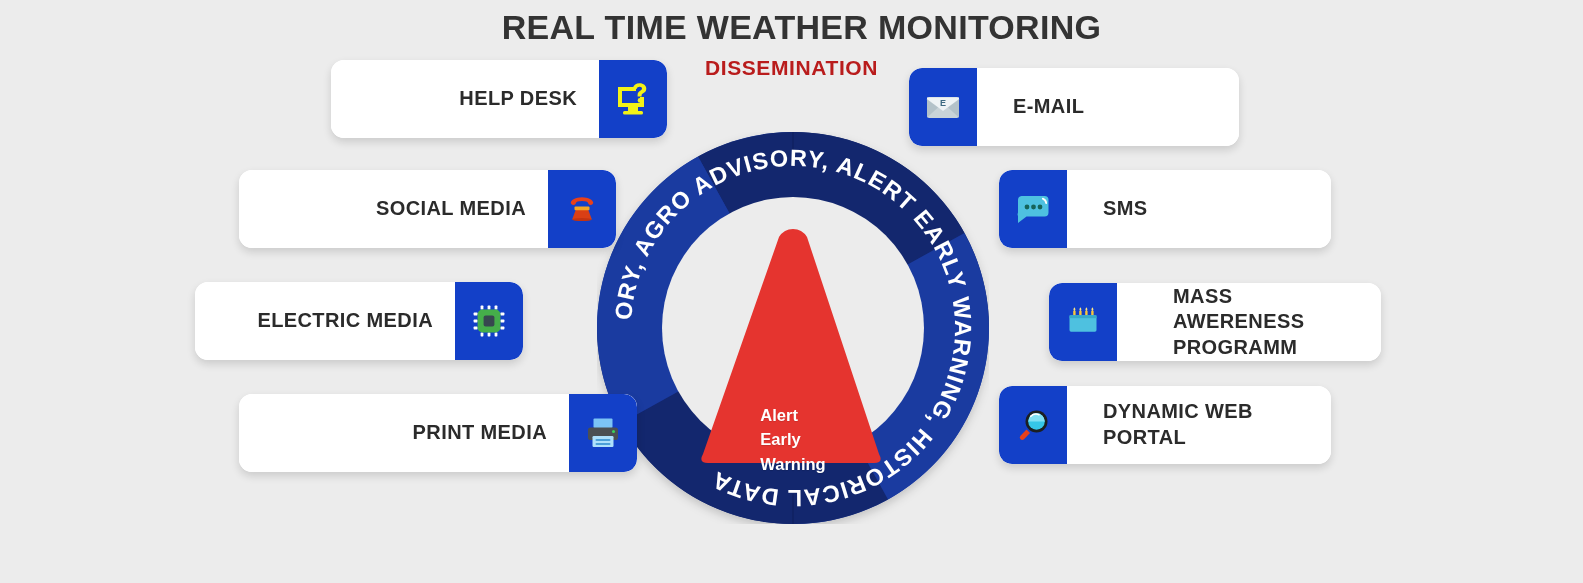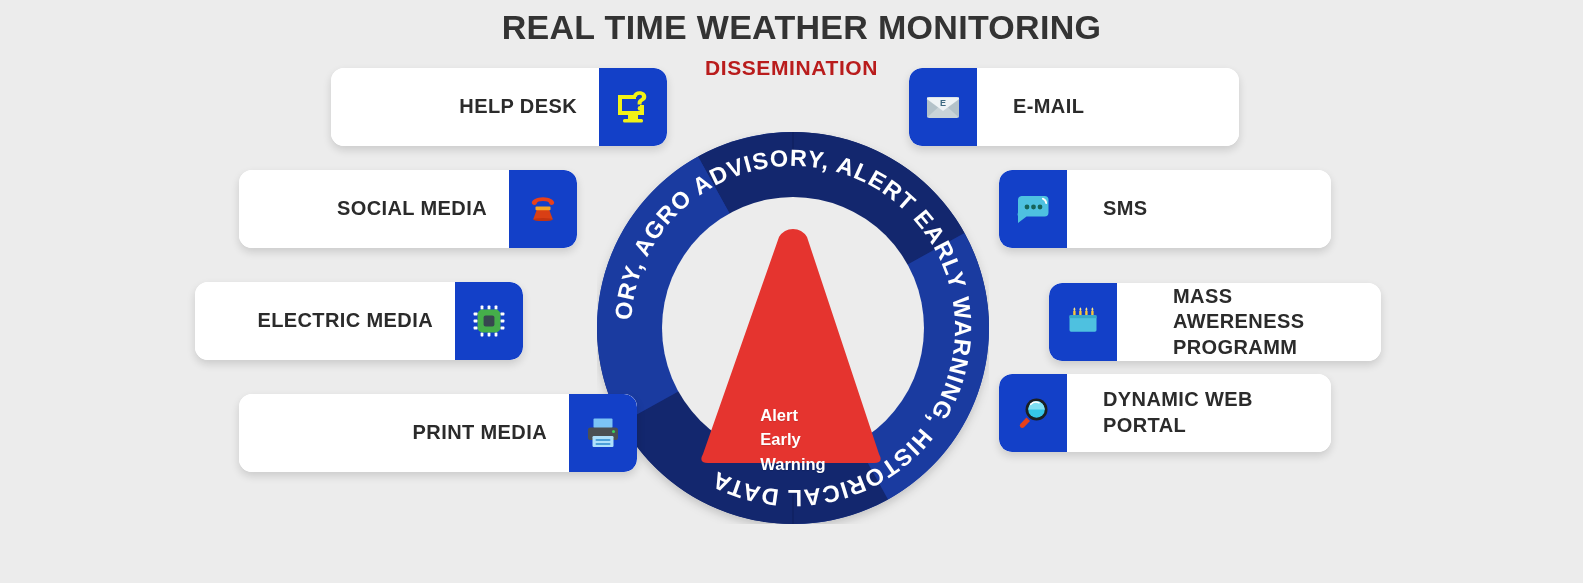--- a/index.html
+++ b/index.html
@@ -192,36 +192,36 @@
 
     <div class="tri-text">
       <div class="tri-text-inner">
         <div>Alert</div>
         <div>Early</div>
         <div>Warning</div>
       </div>
     </div>
   </div>
 
-  <div class="card left" style="left:331px; top:68px; width:336px;">
+  <div class="card left" style="left:331px; top:60px; width:336px;">
     <div class="card-body">
       <span class="card-label">HELP DESK</span>
     </div>
     <div class="tile">
       <svg width="40" height="40" viewBox="0 0 40 40">
         <path d="M5 8 h18 v4 H9 v12 h18 v-6 h4 v10 H5 Z" fill="#f2f216"></path>
         <rect x="15" y="28" width="10" height="4" fill="#f2f216"></rect>
         <rect x="10" y="32" width="20" height="3.5" rx="1.5" fill="#f2f216"></rect>
         <path d="M26.5 4.2 c4.2,0 6.8,2.4 6.8,5.5 0,2.6 -1.6,3.7 -3.1,4.6 -1.1,0.7 -1.6,1.2 -1.6,2.3 v0.8 h-4 v-1.2 c0,-2.4 1,-3.4 2.6,-4.4 1.2,-0.8 1.8,-1.3 1.8,-2.2 0,-1.1 -0.9,-1.8 -2.4,-1.8 -1.6,0 -2.6,0.8 -2.9,2.2 l-3.8,-0.9 c0.7,-3.1 3.2,-4.9 6.6,-4.9 Z" fill="#f2f216"></path>
         <circle cx="27" cy="21.4" r="2.3" fill="#f2f216"></circle>
       </svg>
     </div>
   </div>
 
-  <div class="card left" style="left:239px; top:170px; width:338px;">
+  <div class="card left" style="left:239px; top:170px; width:377px;">
     <div class="card-body">
       <span class="card-label">SOCIAL MEDIA</span>
     </div>
     <div class="tile">
       <svg width="40" height="40" viewBox="0 0 40 40">
         <path d="M20 30.5 c-5.4,0 -9.8,-0.2 -9.8,-0.2 l3.6,-9.6 h12.4 l3.6,9.6 c0,0 -4.4,0.2 -9.8,0.2 Z" fill="#d93f15"></path>
         <rect x="12.5" y="17.6" width="15" height="3.6" rx="1" fill="#f5a623"></rect>
         <path d="M20 8.2 c-6.2,0 -11.2,2.8 -11.2,5.4 0,1.5 1.1,2.3 2.5,2.3 1.4,0 2.4,-0.8 2.6,-2 0.2,-1.1 2.4,-1.9 6.1,-1.9 3.7,0 5.9,0.8 6.1,1.9 0.2,1.2 1.2,2 2.6,2 1.4,0 2.5,-0.8 2.5,-2.3 0,-2.6 -5,-5.4 -11.2,-5.4 Z" fill="#e8401a"></path>
         <ellipse cx="20" cy="30.6" rx="9.9" ry="1.5" fill="#c23312"></ellipse>
       </svg>
@@ -320,21 +320,21 @@
       </svg>
     </div>
     <div class="card-body">
       <span class="card-label two-line">
           <div>MASS AWERENESS</div>
           <div>PROGRAMM</div>
         </span>
     </div>
   </div>
 
-  <div class="card right" style="left:999px; top:374px; width:332px;">
+  <div class="card right" style="left:999px; top:386px; width:332px;">
     <div class="tile">
       <svg width="40" height="40" viewBox="0 0 40 40">
         <path d="M13.5 24.5 L7.5 30.8 a2.6,2.6 0 0 0 0,3.5 a2.6,2.6 0 0 0 3.5,0 L17,28 Z" fill="#e8401a"></path>
         <circle cx="23.5" cy="16.5" r="11" fill="#1b1f22"></circle>
         <circle cx="23.5" cy="16.5" r="8.3" fill="#35c6e8"></circle>
         <path d="M23.5 8.2 a8.3,8.3 0 0 0 -8.3,8.3 h16.6 a8.3,8.3 0 0 0 -8.3,-8.3 Z" fill="#7fe0f4"></path>
         <path d="M17.6 11.3 a8,8 0 0 1 8.4,-1.6" stroke="#ffffff" stroke-width="1.6" fill="none" stroke-linecap="round"></path>
       </svg>
     </div>
     <div class="card-body">

